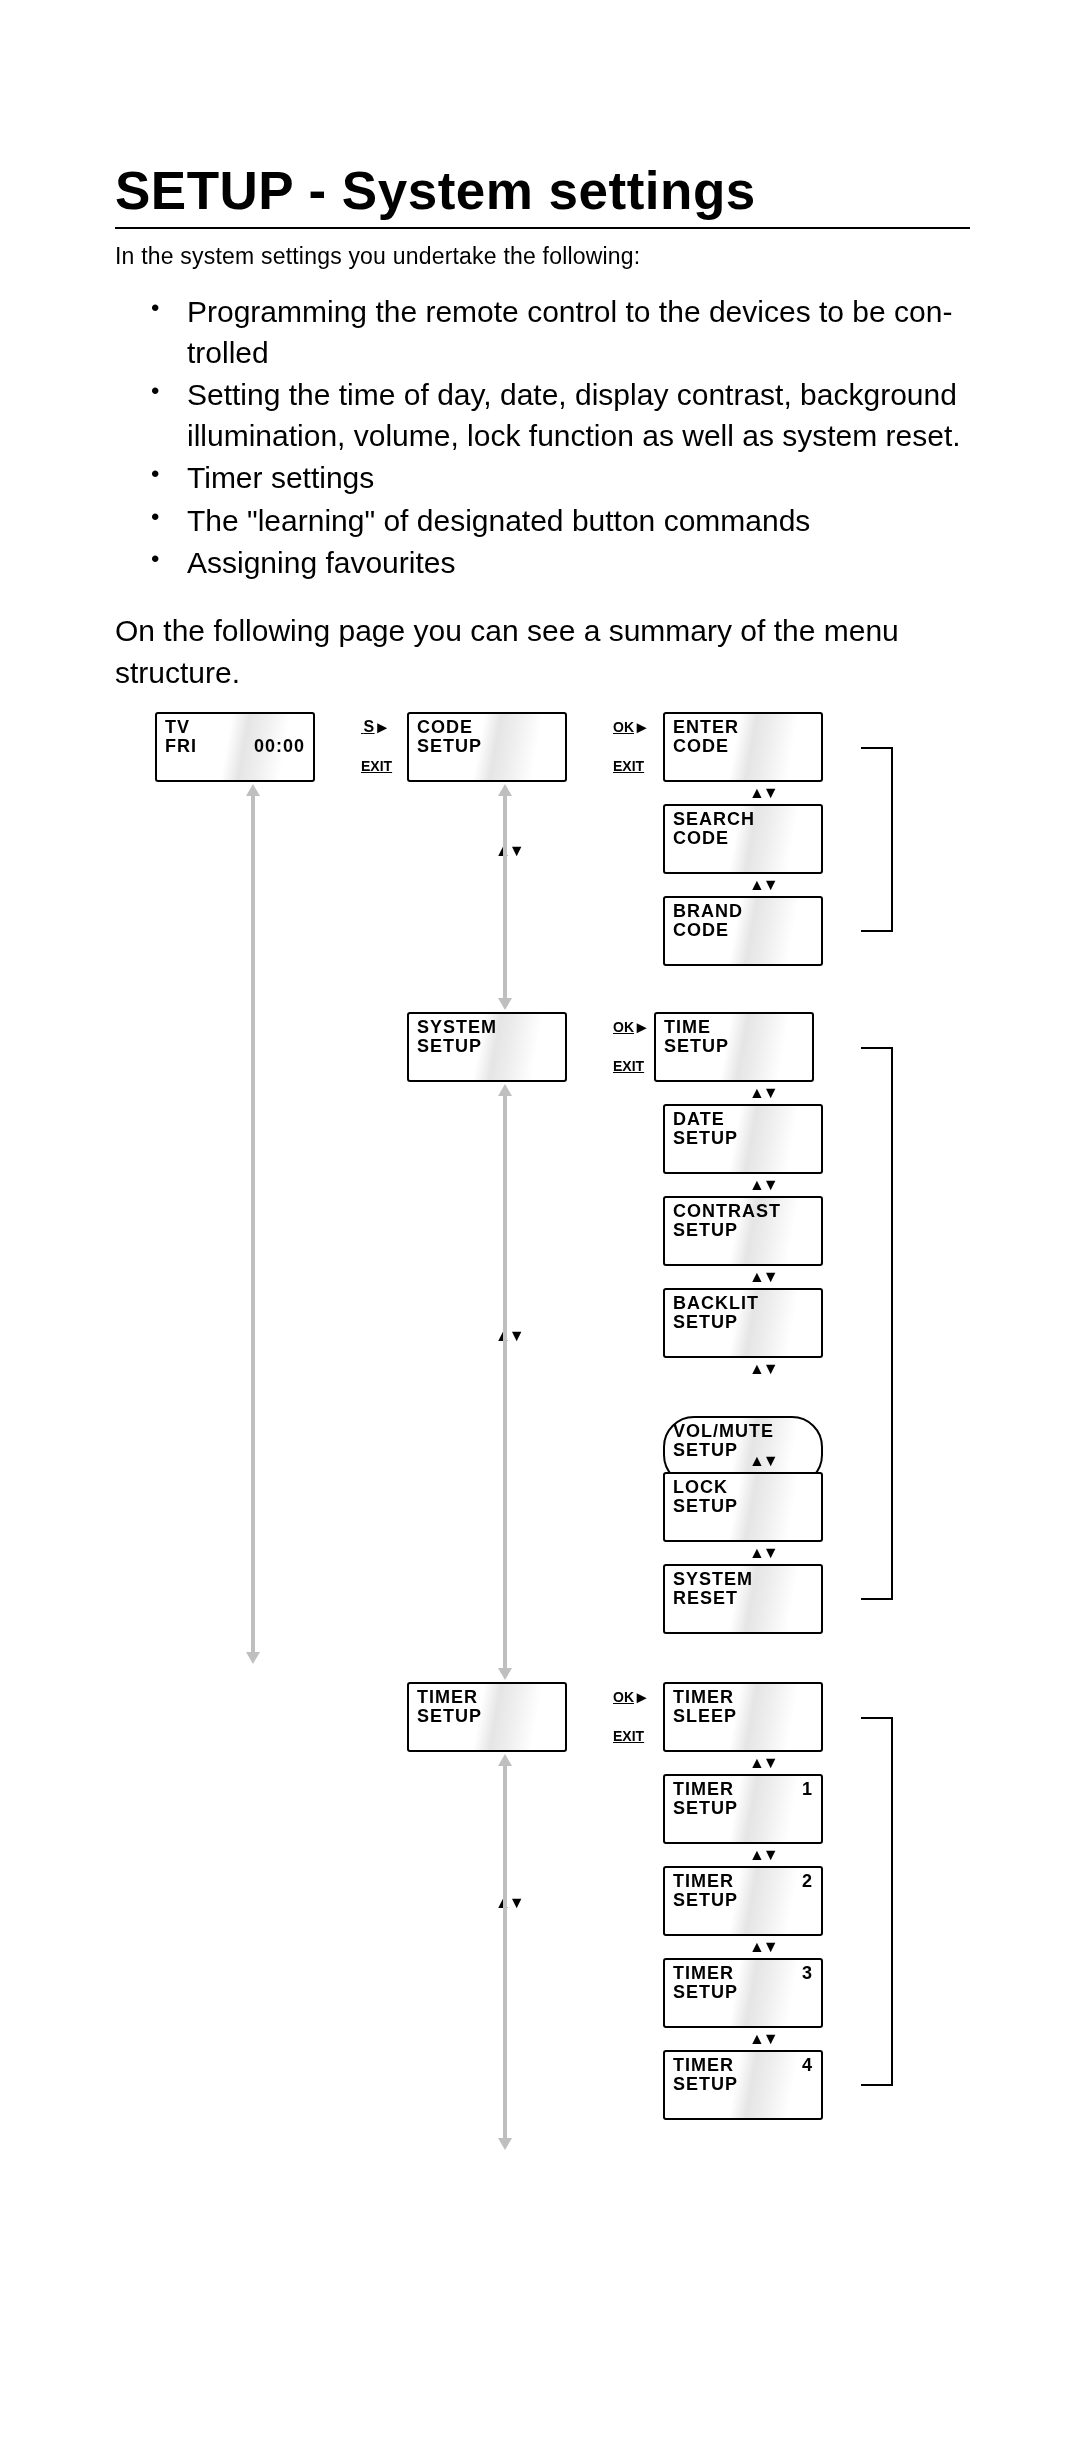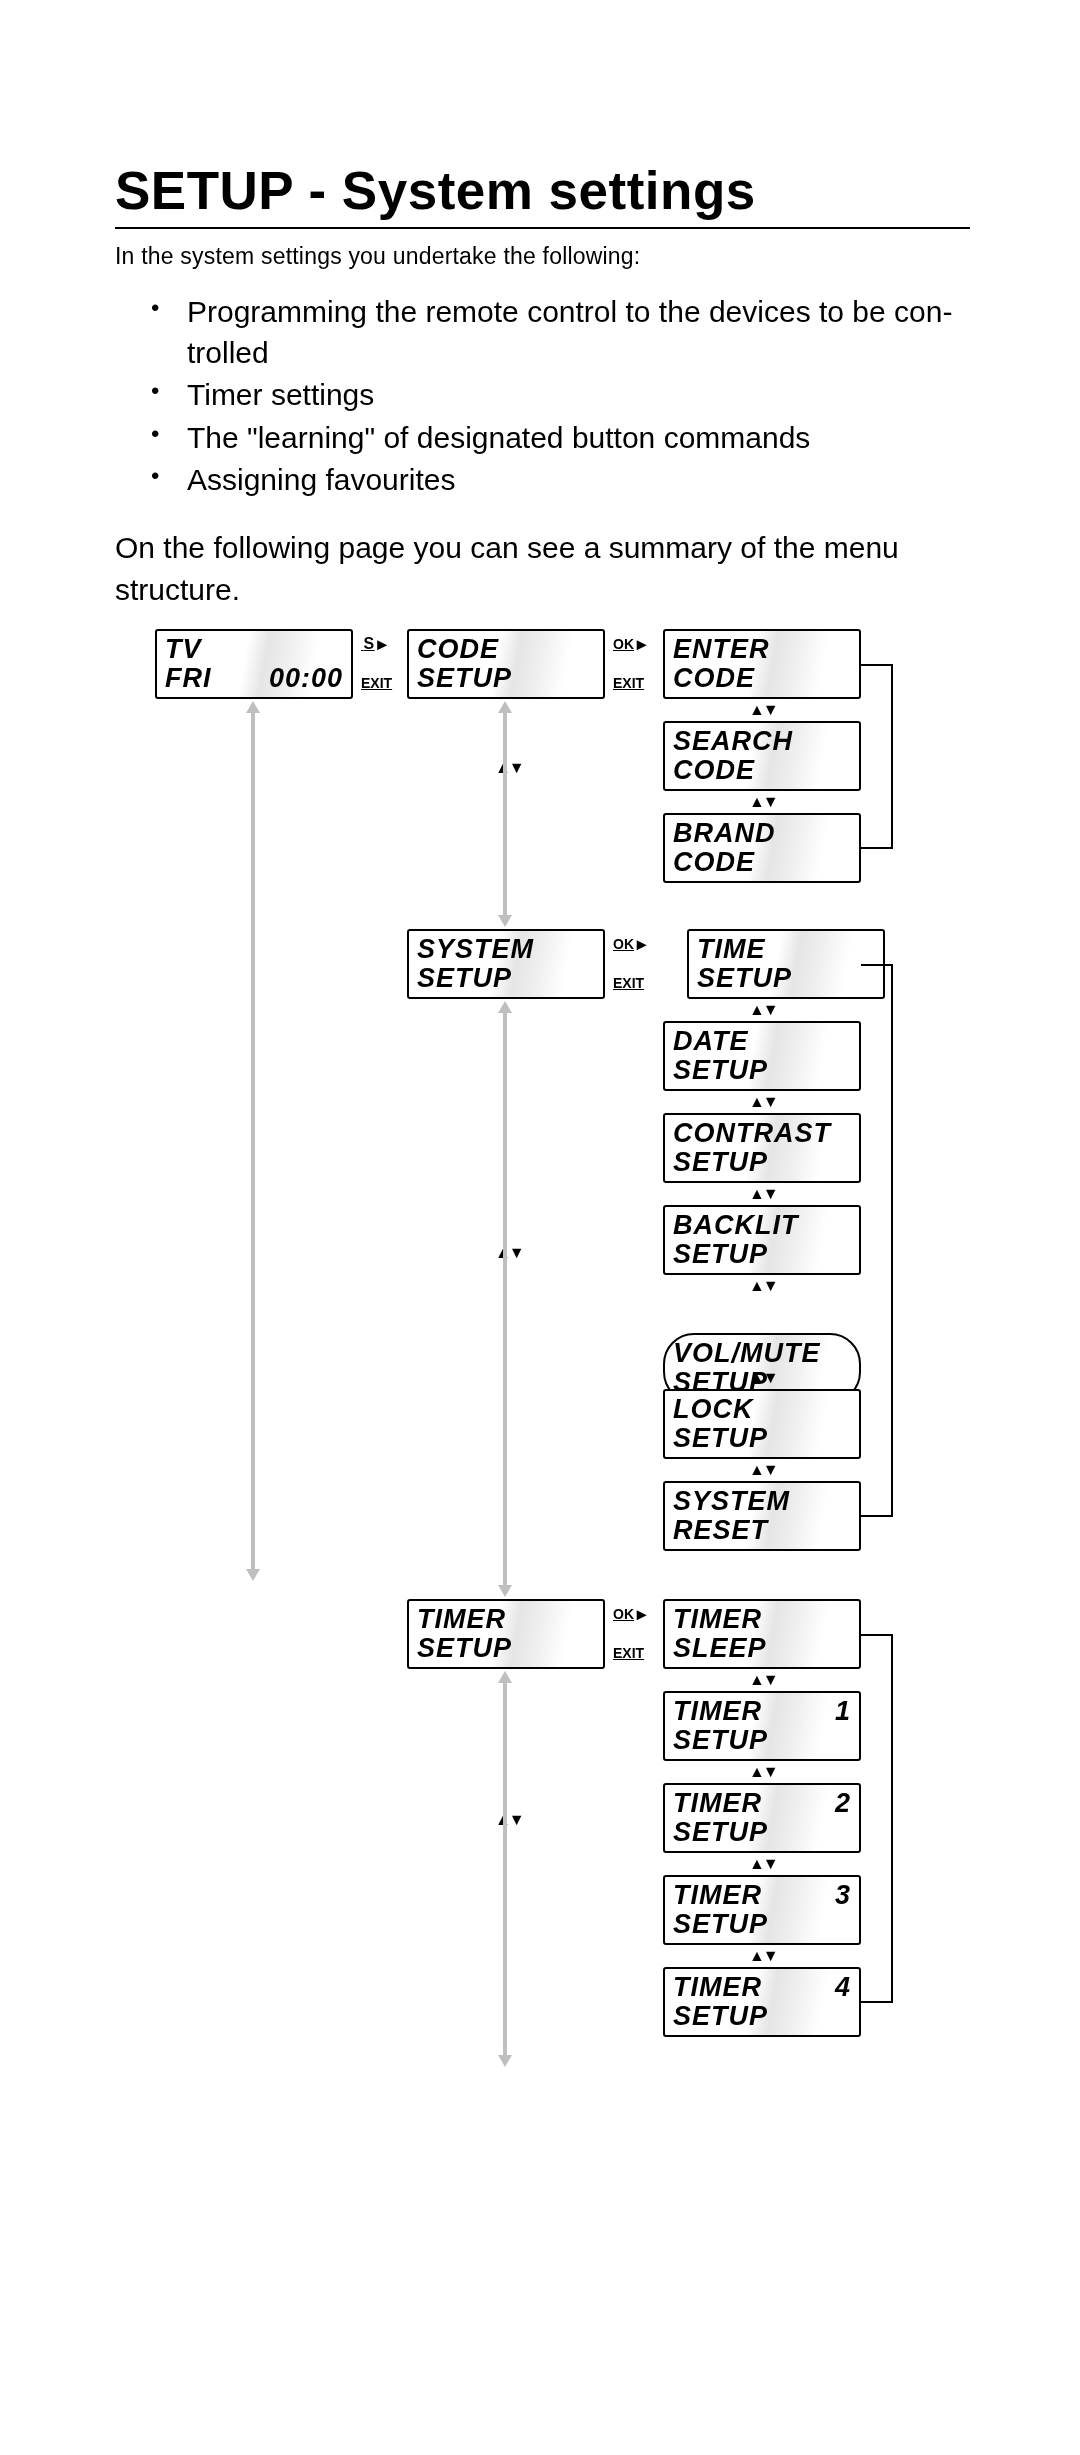--- a/index.html
+++ b/index.html
@@ -56,30 +56,29 @@
   }
   
   .diagram{
     position:relative;
     width:820px;
     height:1700px;
     margin-left:40px;
   }
   .lcd{
     position:absolute;
-    width:198px;
+    width:160px;
     height:70px;
     border:2px solid #000;
     border-radius:3px;
     box-sizing:border-box;
     padding:4px 8px 0 8px;
     font-family:"Arial",sans-serif;
     font-weight:700;
-    font-style:italic;
-    font-size:27px;
+    font-size:18px;
     line-height:1.1;
     letter-spacing:1px;
     background:linear-gradient(100deg,#fff 0%,#fff 45%,#e5e5e5 55%,#eee 65%,#fff 80%,#fff 100%);
     display:flex;
     flex-direction:column;
     justify-content:flex-start;
   }
   .lcd .row{display:flex;justify-content:space-between;white-space:pre;text-transform:uppercase;}
   .label{
     position:absolute;
@@ -123,20 +122,21 @@
 </style>
 </head>
 <body>
 
 <div class="page">
   <h1>SETUP - System settings</h1>
   <div class="rule"></div>
   <p class="intro">In the system settings you undertake the following:</p>
   <ul>
     <li>Programming the remote control to the devices to be con- trolled</li>
+    <li>Setting the time of day, date, display contrast, background illumination, volume, lock function as well as system reset.</li>
     <li>Timer settings</li>
     <li>The "learning" of designated button commands</li>
     <li>Assigning favourites</li>
   </ul>
   <p class="after">On the following page you can see a summary of the menu structure.</p>
 
   <div class="diagram">
 
     <div class="lcd" style="left:0;top:0;">
       <div class="row"><span>TV</span><span></span></div>
@@ -188,21 +188,21 @@
       <div class="row"><span>SETUP</span></div>
     </div>
     <div class="label" style="left:458px;top:306px;">
         <u>OK</u>
         <span class="arr">▸</span>
       </div>
     <div class="label" style="left:458px;top:346px;">
         <u>EXIT</u>
       </div>
 
-    <div class="lcd" style="left:532px;top:300px;">
+    <div class="lcd" style="left:499px;top:300px;">
       <div class="row"><span>TIME</span></div>
       <div class="row"><span>SETUP</span></div>
     </div>
     <div class="updown" style="left:594px;top:372px;">▲▼</div>
     <div class="lcd" style="left:508px;top:392px;">
       <div class="row"><span>DATE</span></div>
       <div class="row"><span>SETUP</span></div>
     </div>
     <div class="updown" style="left:594px;top:464px;">▲▼</div>
     <div class="lcd" style="left:508px;top:484px;">

